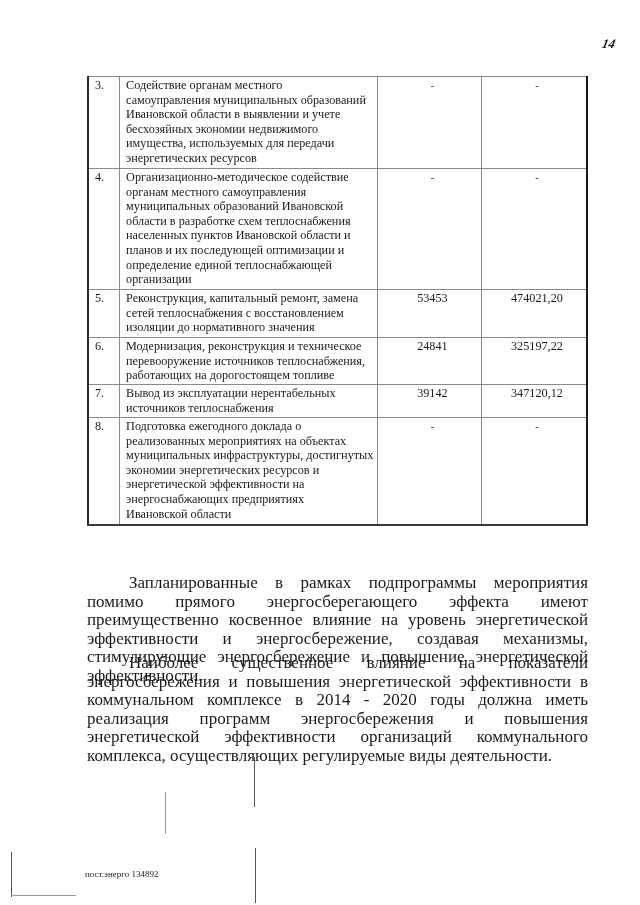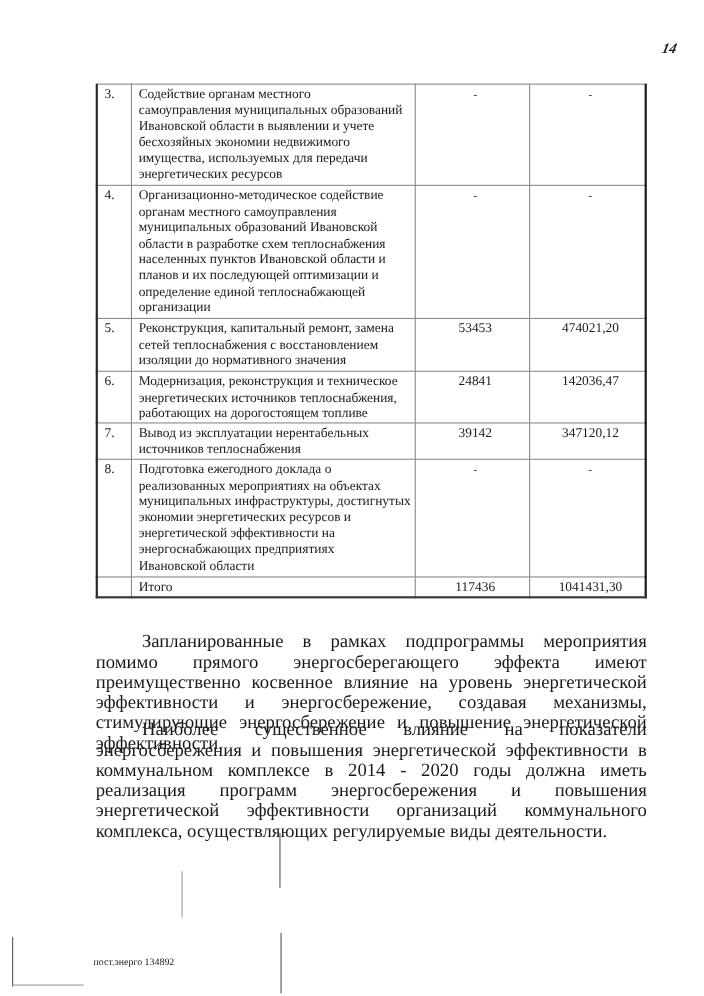--- a/index.html
+++ b/index.html
@@ -52,41 +52,35 @@
       <td class="v2"><span class="dash">-</span></td>
     </tr>
     <tr class="r5">
       <td class="num">5.</td>
       <td class="desc"><span class="lines"><span>Реконструкция, капитальный ремонт, замена</span><br><span>сетей теплоснабжения с восстановлением</span><br><span>изоляции до нормативного значения</span></span></td>
       <td class="v1">53453</td>
       <td class="v2">474021,20</td>
     </tr>
     <tr class="r6">
       <td class="num">6.</td>
-      <td class="desc"><span class="lines"><span>Модернизация, реконструкция и техническое</span><br><span>энергетических источников теплоснабжения,</span><br><span>работающих на дорогостоящем топливе</span></span></td>
+      <td class="desc"><span class="lines"><span>Модернизация, реконструкция и техническое</span><br><span>перевооружение источников теплоснабжения,</span><br><span>работающих на дорогостоящем топливе</span></span></td>
       <td class="v1">24841</td>
-      <td class="v2">142036,47</td>
+      <td class="v2">325197,22</td>
     </tr>
     <tr class="r7">
       <td class="num">7.</td>
       <td class="desc"><span class="lines"><span>Вывод из эксплуатации нерентабельных</span><br><span>источников теплоснабжения</span></span></td>
       <td class="v1">39142</td>
       <td class="v2">347120,12</td>
     </tr>
     <tr class="r8">
       <td class="num">8.</td>
       <td class="desc"><span class="lines"><span>Подготовка ежегодного доклада о</span><br><span>реализованных мероприятиях на объектах</span><br><span>муниципальных инфраструктуры, достигнутых</span><br><span>экономии энергетических ресурсов и</span><br><span>энергетической эффективности на</span><br><span>энергоснабжающих предприятиях</span><br><span>Ивановской области</span></span></td>
       <td class="v1"><span class="dash">-</span></td>
       <td class="v2"><span class="dash">-</span></td>
-    </tr>
-    <tr class="total">
-      <td class="num"></td>
-      <td class="desc">Итого</td>
-      <td class="v1">117436</td>
-      <td class="v2">1041431,30</td>
     </tr>
   </tbody>
 </table>
 
 <div class="para" id="p1"><span class="indent"></span><span>Запланированные в рамках подпрограммы мероприятия помимо прямого энергосберегающего эффекта имеют преимущественно косвенное влияние на уровень энергетической эффективности и энергосбережение, создавая механизмы, стимулирующие энергосбережение и повышение энергетической эффективности.</span></div>
 <div class="para" id="p2"><span class="indent"></span><span>Наиболее существенное влияние на показатели энергосбережения и повышения энергетической эффективности в коммунальном комплексе в 2014 - 2020 годы должна иметь реализация программ энергосбережения и повышения энергетической эффективности организаций коммунального комплекса, осуществляющих регулируемые виды деятельности.</span></div>
 
 <div class="mark" style="left:254px; top:757px; width:1px; height:50px;"></div>
 <div class="mark" style="left:255px; top:848px; width:1px; height:55px;"></div>
 <div class="mark" style="left:165px; top:792px; width:1px; height:42px; background:#999;"></div>

